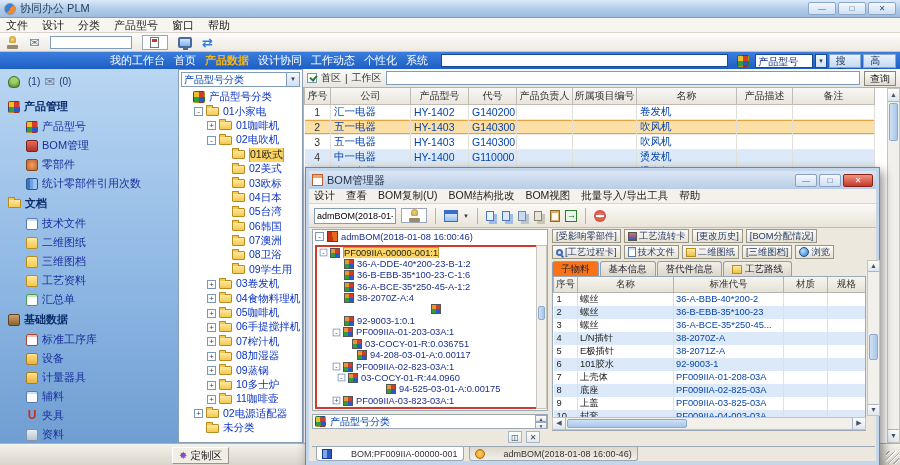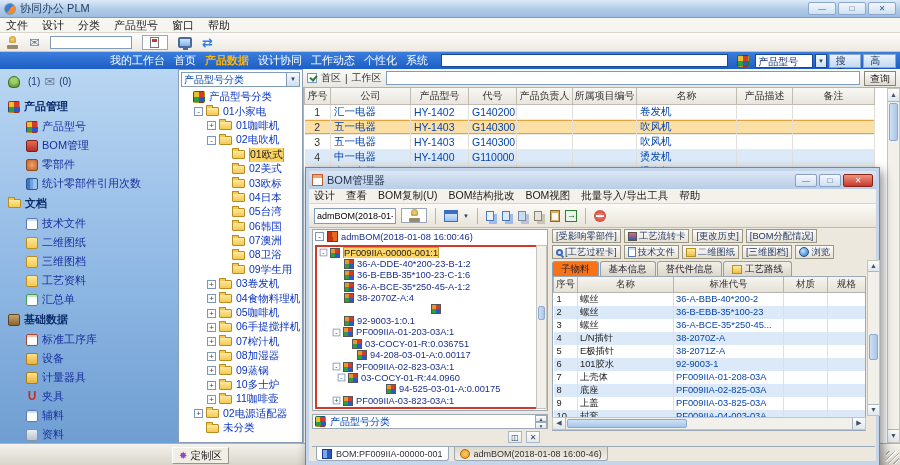--- a/index.html
+++ b/index.html
@@ -132,21 +132,21 @@
 .bic{width:10px;height:10px;background:conic-gradient(#d43b2a 0 25%,#2a58c9 0 50%,#2e9e3e 0 75%,#e8972e 0 100%);border:1px solid #555;margin-right:3px;flex:none}
 .dtlbl{font-size:9.3px;color:#1a2f8e}
 .dtlbl.tsel{background:#fbd463;border:1px solid #c89a2a;color:#222}
 #dlg-tree-vsb{position:absolute;right:0;top:15px;width:11px;height:164px}
 #dlg-minipanel{position:absolute;left:3px;top:186px;width:236px;height:15px;background:#fff;border:1px solid #9aa8b8;display:flex;align-items:center;padding-left:2px;font-size:10px;color:#0645ad}
 .mini-arrows{margin-left:auto;display:flex;flex-direction:column}
 .sarr{width:12px;height:7px;border:1px solid #9aa8bb;background:linear-gradient(#fdfdfb,#dfe6ef);font-size:5px;text-align:center;line-height:6px;color:#456}
 #dlg-lefticons{position:absolute;left:3px;top:203px;width:236px;height:14px;display:flex;justify-content:flex-end;gap:4px;padding-right:8px}
 .mini-ic{width:14px;height:12px;border:1px solid #aab6c6;background:linear-gradient(#fdfdfb,#e4e9f0);font-size:8px;text-align:center;line-height:11px;color:#345}
 #dlg-bottomtabs{position:absolute;left:3px;top:218px;width:563px;height:15px;border-top:1px solid #9aa8b8;display:flex;gap:5px;padding-left:4px;background:#ece8dd}
-.btab{display:flex;align-items:center;gap:4px;height:14px;padding:0 5px;border:1px solid #9aa8b8;border-top:none;border-radius:0 0 3px 3px;background:linear-gradient(#ddd8cc,#f2efe8);font-size:9px;color:#333;white-space:nowrap;overflow:hidden}
+.btab{display:flex;align-items:center;gap:19px;height:14px;padding:0 5px;border:1px solid #9aa8b8;border-top:none;border-radius:0 0 3px 3px;background:linear-gradient(#ddd8cc,#f2efe8);font-size:9px;color:#333;white-space:nowrap;overflow:hidden}
 .btab.sel{background:#fff}
 .bi{display:inline-block;flex:none}
 .bi-bomtab{width:10px;height:10px;background:conic-gradient(#2a58c9 0 50%,#7aa8e8 0 100%);border:1px solid #1a3a84}
 .bi-clock{width:10px;height:10px;border-radius:50%;background:radial-gradient(#ffd27a,#e8920a);border:1px solid #b06a00}
 
 #dlg-right{position:absolute;left:243px;top:1px;width:328px;height:216px}
 .dactrow{display:flex;gap:3px;height:15px;margin-bottom:1px}
 .dbtn{display:inline-flex;align-items:center;gap:2px;height:14px;border:1px solid #9a9684;background:linear-gradient(#fcfbf8,#e6e1d5);font-size:9.3px;padding:0 3px;color:#253a66;white-space:nowrap;overflow:hidden}
 .bi-person{width:9px;height:9px;background:linear-gradient(#e86a5a,#2a58c9);border:1px solid #555}
 .bi-mag{width:7px;height:7px;border:2px solid #3a6ec4;border-radius:50%;position:relative}
@@ -296,26 +296,26 @@
         </div>
         <div class="sbitem">
           <span class="sic sic-yellow"></span>
           <span>设备</span>
         </div>
         <div class="sbitem">
           <span class="sic sic-yellow"></span>
           <span>计量器具</span>
         </div>
         <div class="sbitem">
+          <span class="sic sic-doc"></span>
+          <span>辅料</span>
+        </div>
+        <div class="sbitem">
           <span class="sic sic-magnet"></span>
           <span>夹具</span>
-        </div>
-        <div class="sbitem">
-          <span class="sic sic-doc"></span>
-          <span>辅料</span>
         </div>
         <div class="sbitem">
           <span class="sic sic-grey"></span>
           <span>资料</span>
         </div>
       </div>
   </div>
 
   <div id="treepanel" class="abs">
     <div id="tree-header">

